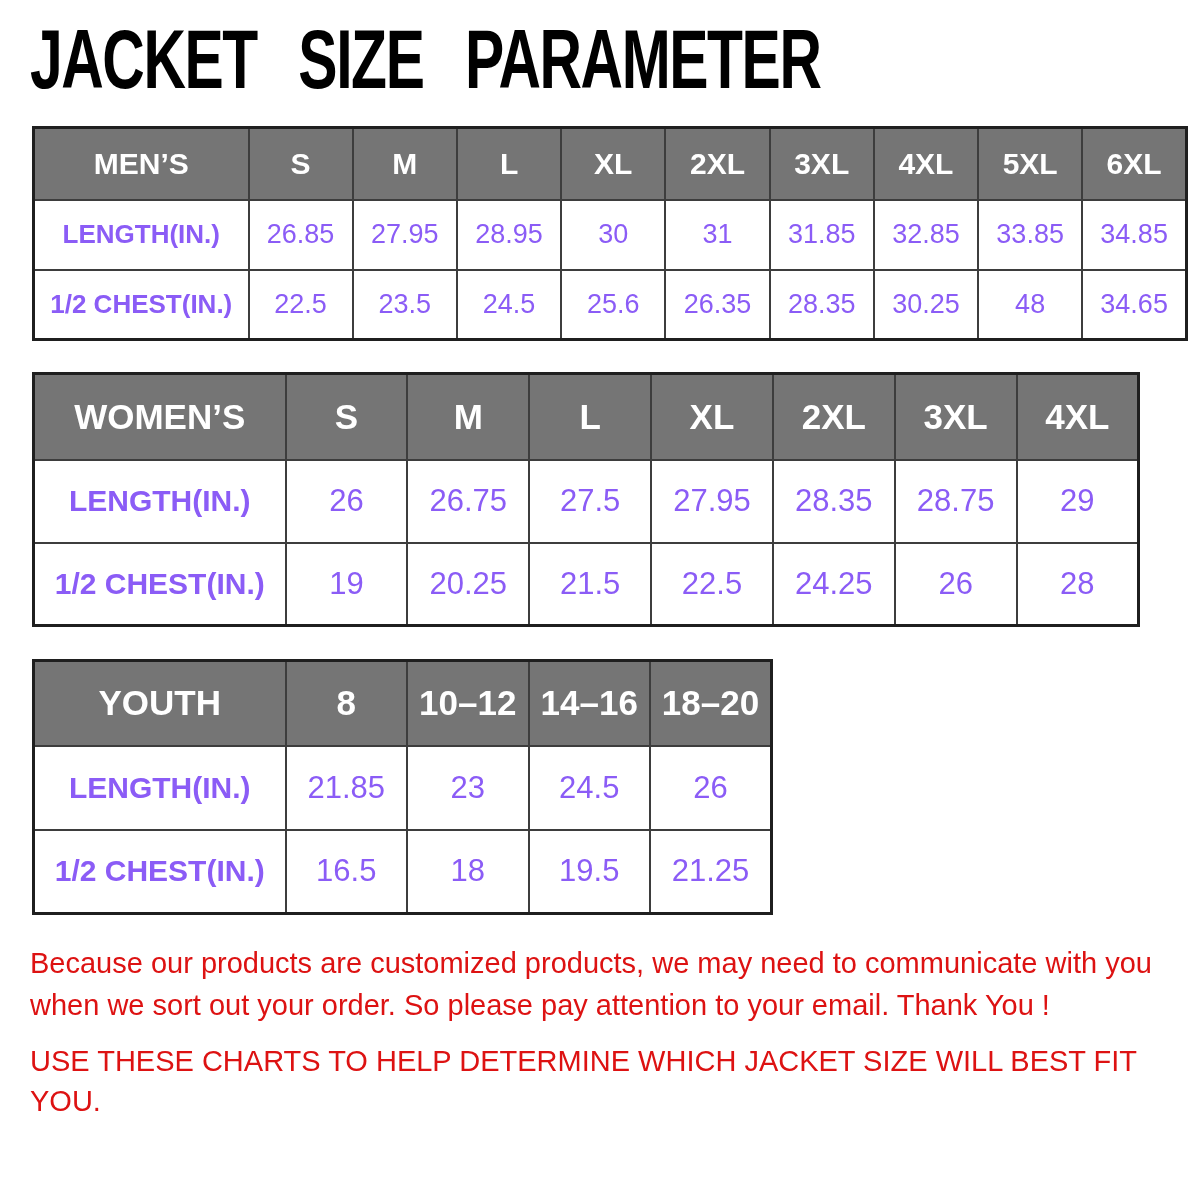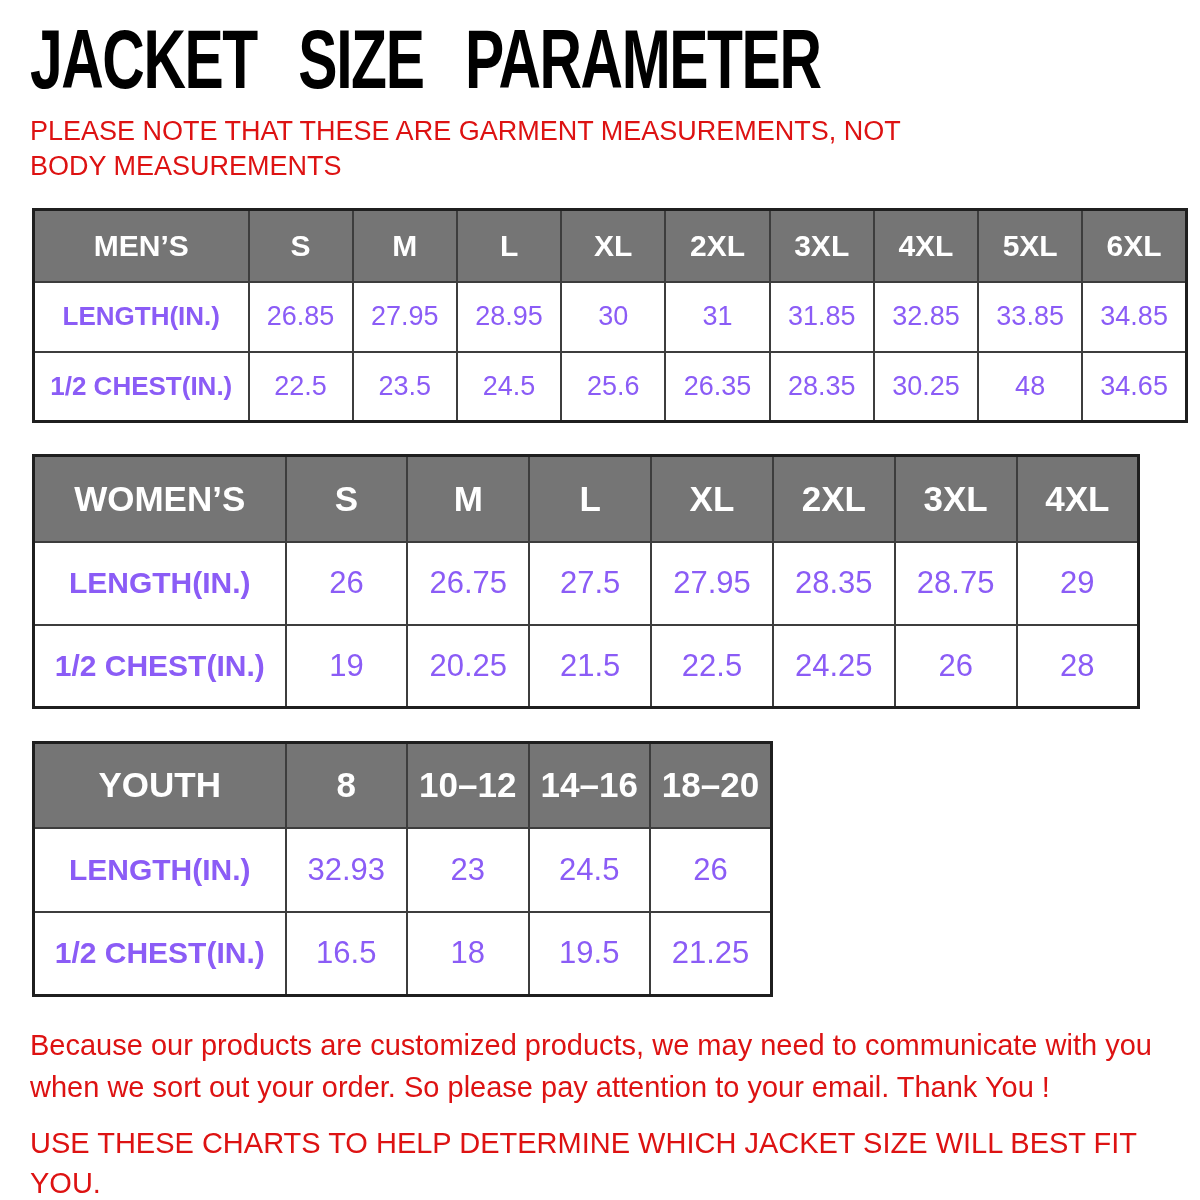--- a/index.html
+++ b/index.html
@@ -106,21 +106,20 @@
     color: var(--red);
   }
 </style>
 </head>
 <body>
 
 <div class="page">
 
   <h1 class="title">JACKET SIZE PARAMETER</h1>
 
-  <p class="note">PLEASE NOTE THAT THESE ARE GARMENT MEASUREMENTS, NOT BODY MEASUREMENTS</p>
 
   <table class="size-table" id="table-mens">
       <colgroup>
         <col class="col-first">
         <col>
         <col>
         <col>
         <col>
         <col>
         <col>
@@ -230,21 +229,21 @@
           <th>YOUTH</th>
           <th>8</th>
           <th>10–12</th>
           <th>14–16</th>
           <th>18–20</th>
         </tr>
       </thead>
       <tbody>
         <tr>
           <td class="row-label">LENGTH(IN.)</td>
-          <td>32.93</td>
+          <td>21.85</td>
           <td>23</td>
           <td>24.5</td>
           <td>26</td>
         </tr>
         <tr>
           <td class="row-label">1/2 CHEST(IN.)</td>
           <td>16.5</td>
           <td>18</td>
           <td>19.5</td>
           <td>21.25</td>

